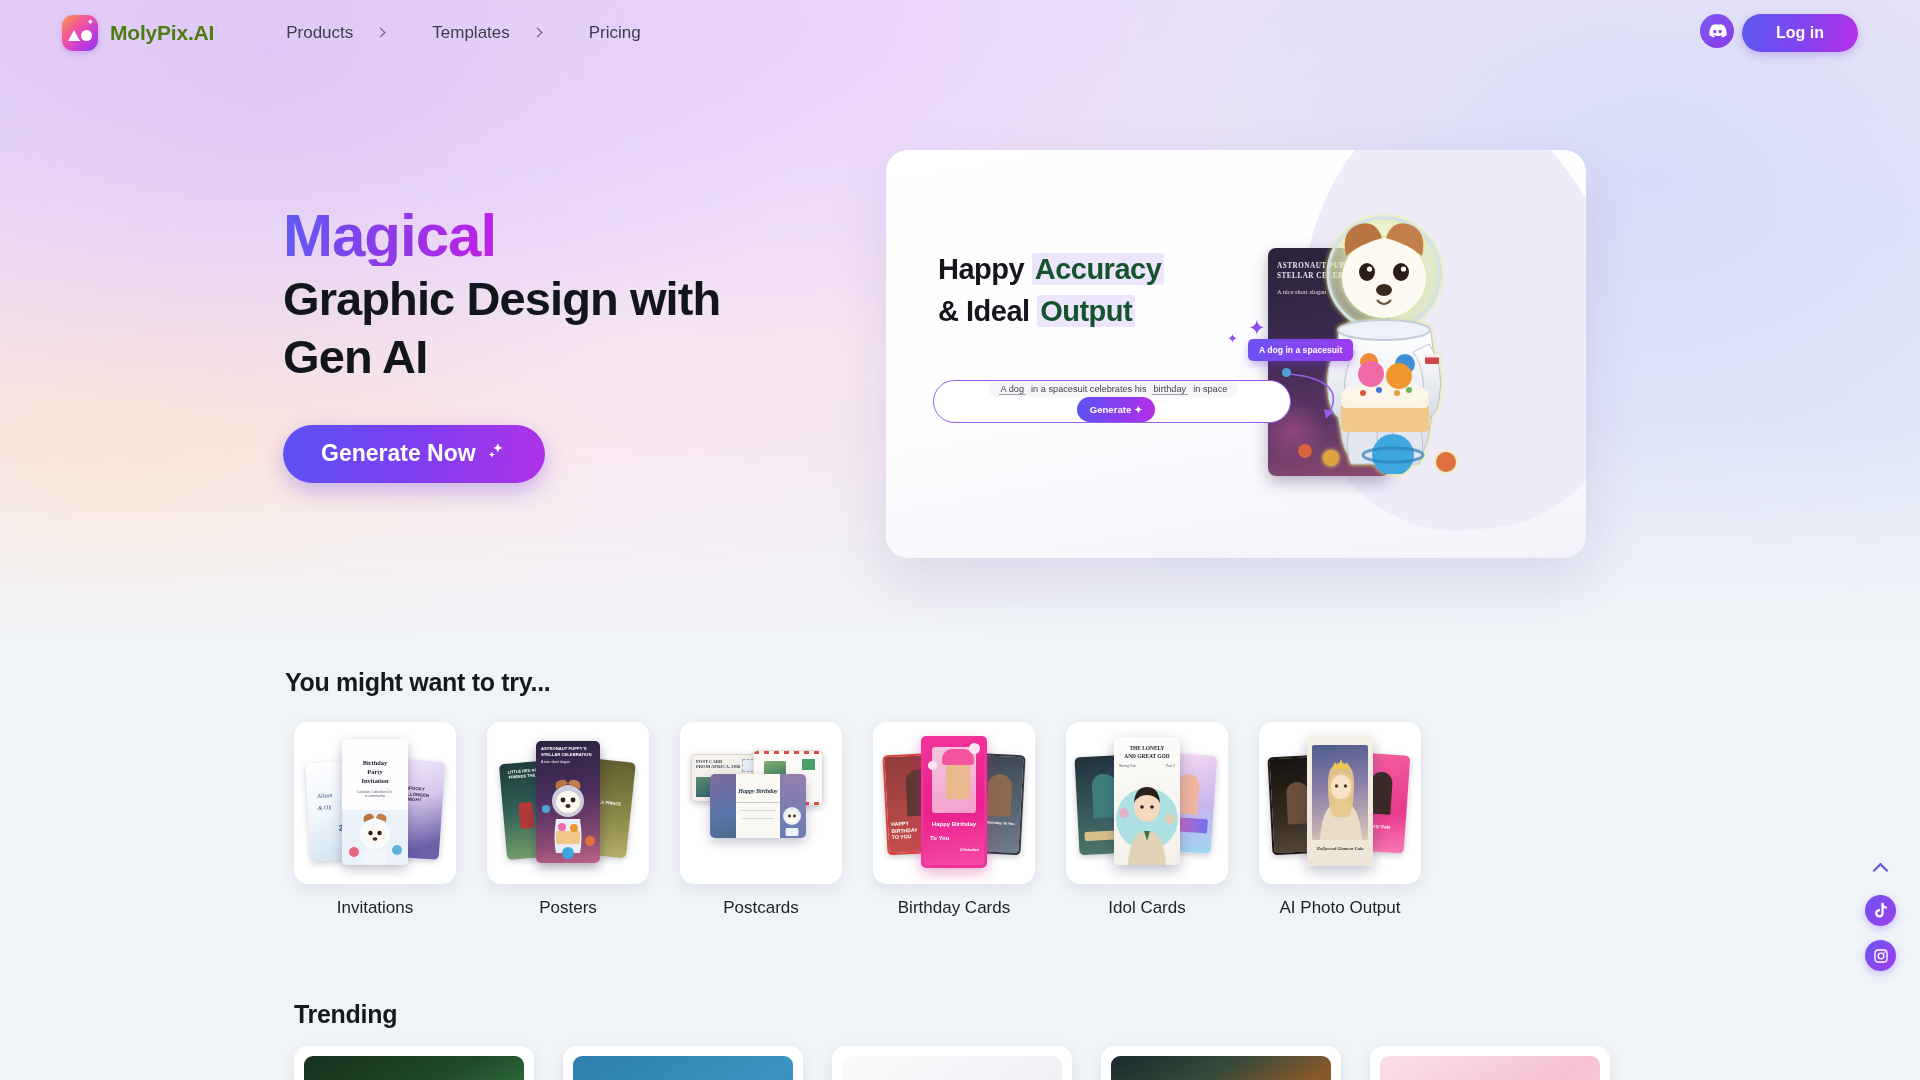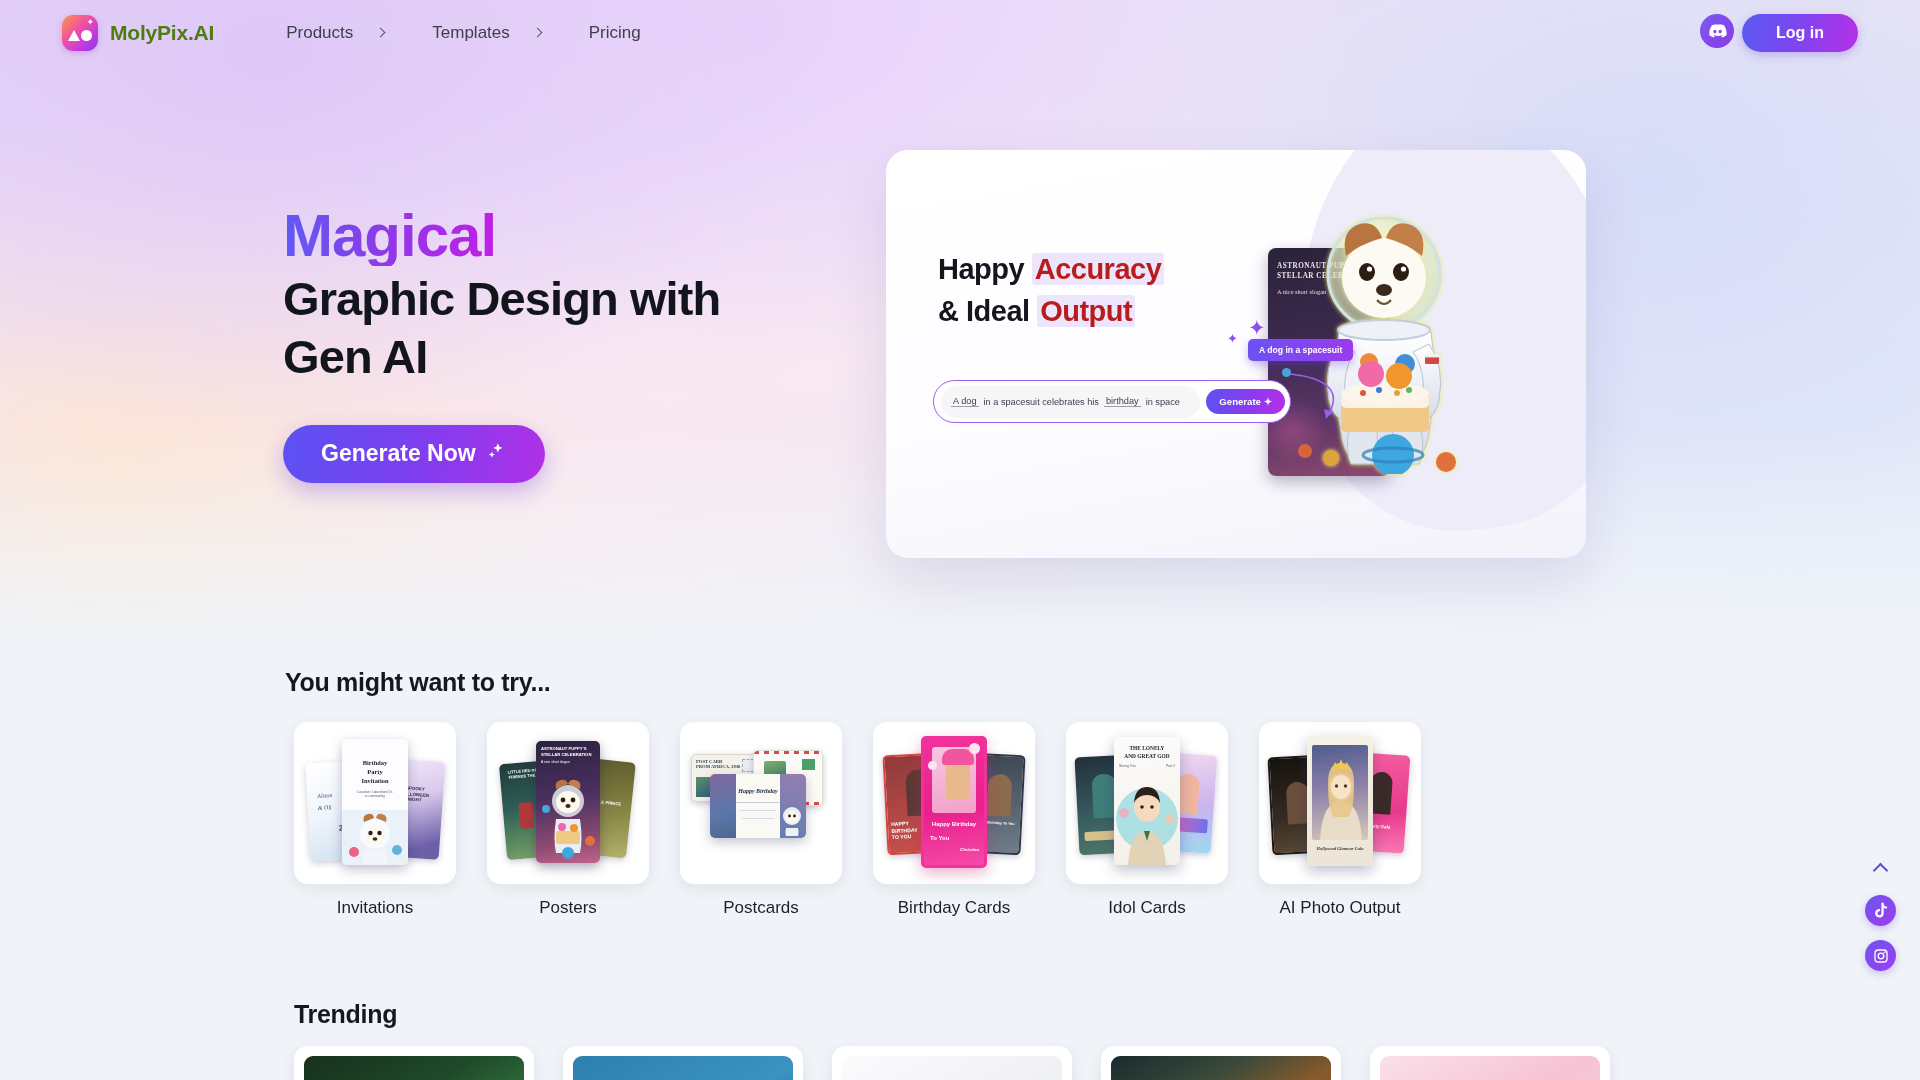--- a/index.html
+++ b/index.html
@@ -107,30 +107,31 @@
     box-shadow:0 22px 56px rgba(90,70,150,.14);
     overflow:hidden;
   }
   .hc-swoosh{
     position:absolute; right:-40px; top:-50px; width:330px; height:430px;
     background:#efecfa; border-radius:50% 50% 46% 46%/60% 60% 40% 40%;
     transform:rotate(-6deg);
   }
   .hc-head{ position:absolute; left:52px; top:98px; z-index:4; }
   .hc-line{ font-size:29px; font-weight:800; color:#14151d; letter-spacing:-.5px; line-height:1.45; white-space:nowrap;}
-  .hl{ color:#b91c1c; background:#ece5fb; padding:0 3px; border-radius:3px; }
+  .hl{ color:#14532d; background:#ece5fb; padding:0 3px; border-radius:3px; }
   .spark-a{position:absolute;left:310px;top:68px;font-size:21px;color:#8c4cf0;}
   .spark-b{position:absolute;left:289px;top:83px;font-size:13px;color:#8c4cf0;}
 
   
   .prompt-wrap{
     position:absolute; left:47px; top:230px; width:358px; height:43px;
     border:1.6px solid #9b5cf0; border-radius:22px; z-index:6;
     display:flex; align-items:center; padding:0 5px 0 7px;
     background:#fff;
+    flex-direction:column;
   }
   .prompt-inner{
     flex:1; height:32px; background:#f6f6f8; border-radius:16px;
     display:flex; align-items:center; gap:5px; padding:0 10px;
     font-size:9.2px; color:#3e4050; white-space:nowrap; overflow:hidden;
   }
   .tok{ border-bottom:1px solid #9aa0ad; padding:0 2px; }
   .gen-sm{
     height:25px; padding:0 13px; border-radius:13px; border:none; color:#fff;
     font-size:9.6px; font-weight:700; margin-left:6px; cursor:pointer;

